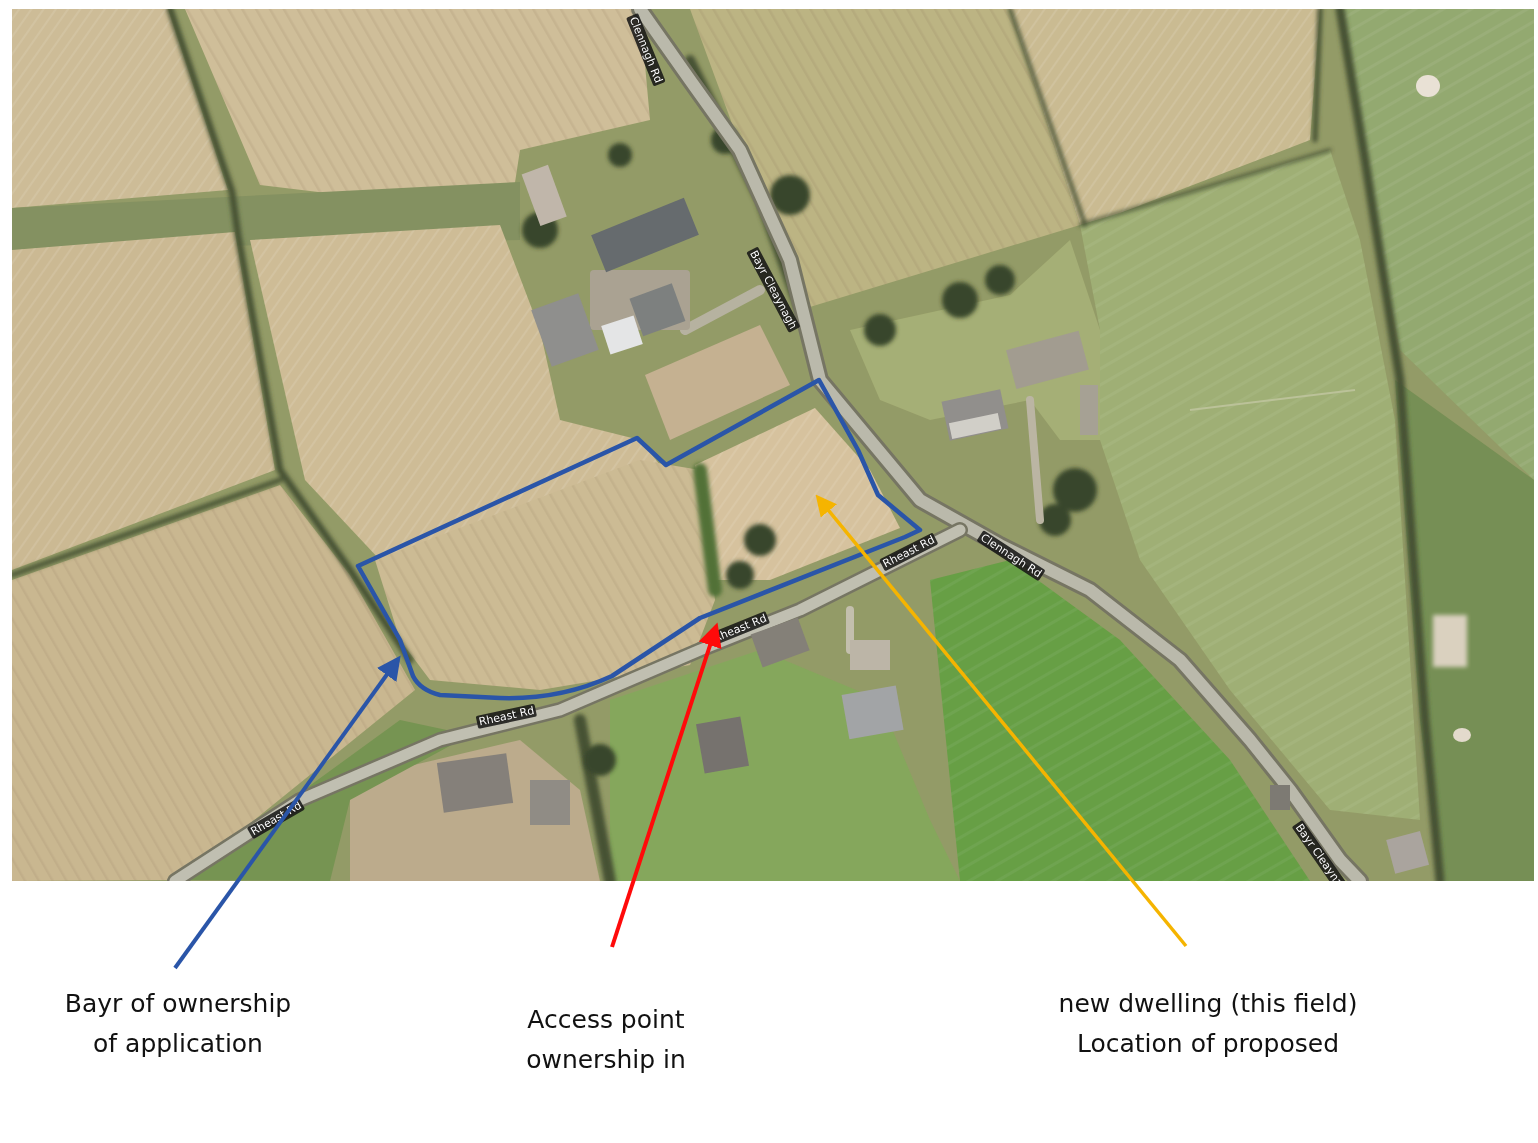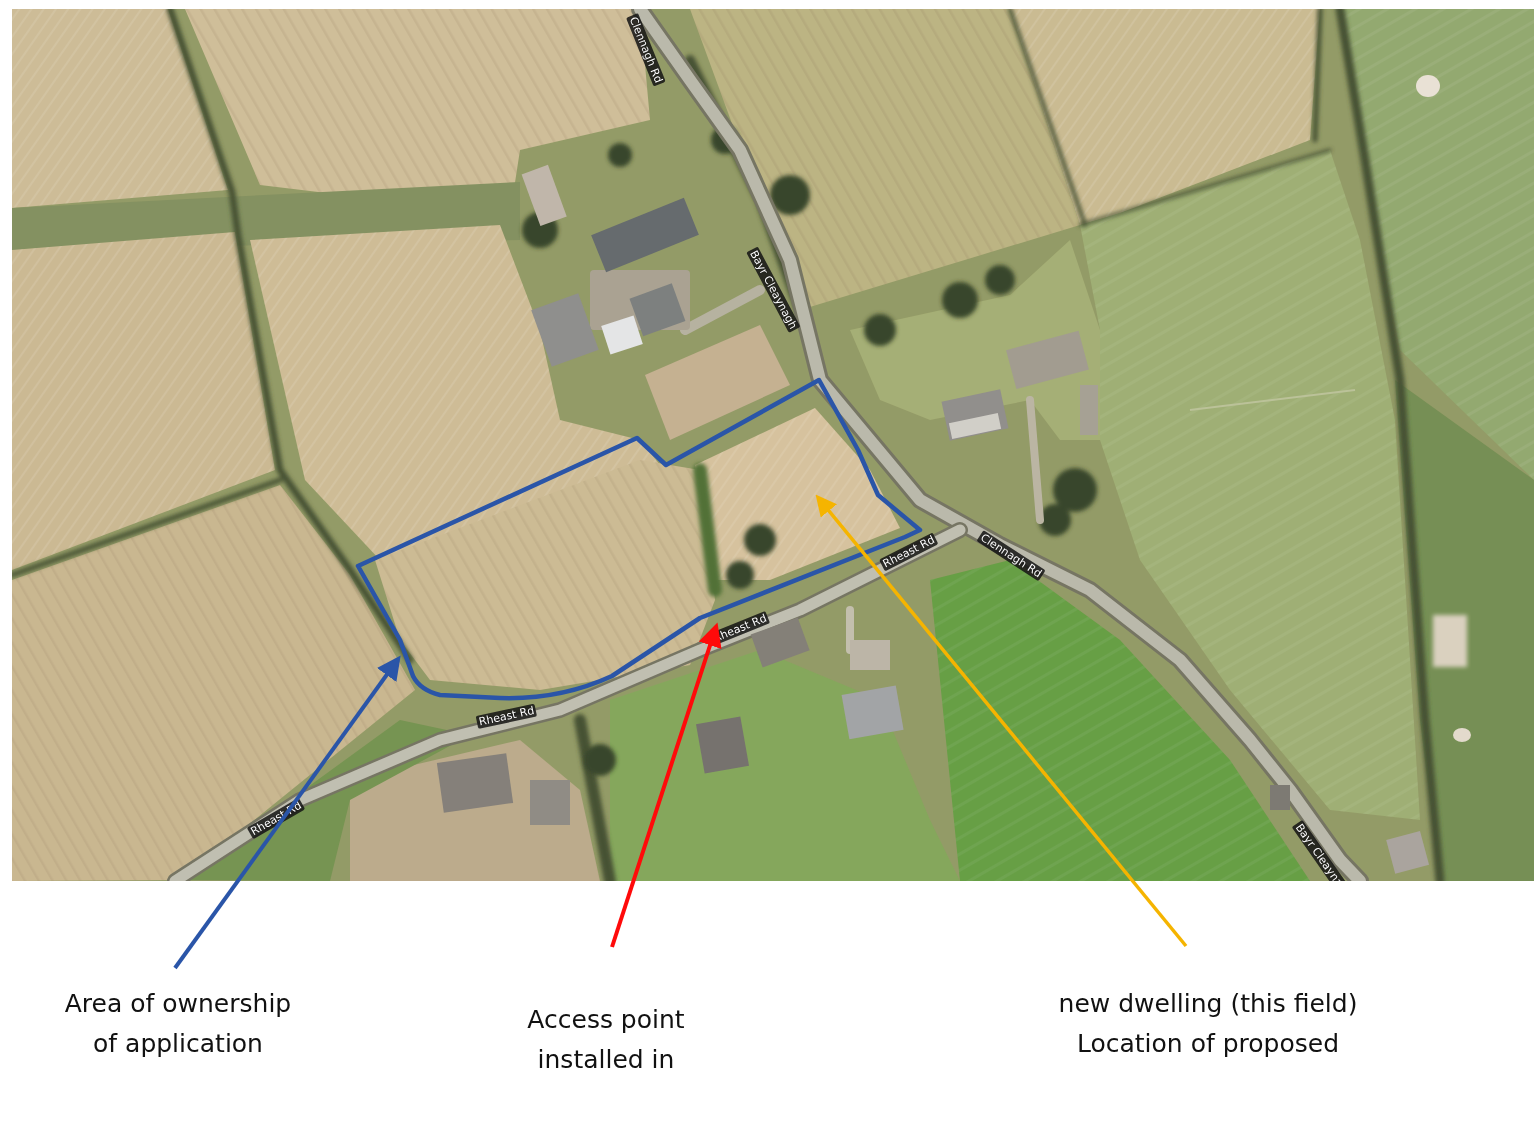--- a/index.html
+++ b/index.html
@@ -180,23 +180,23 @@
   </defs>
 
   <path d="M358,566 L637,438 L666,465 L819,380 L858,450 L878,495 L920,530 L905,537 L700,618 L612,676 Q560,700 500,698 L440,695 Q420,690 413,676 L400,640 L358,566 Z" fill="none" stroke="#2a55a8" stroke-width="4.5" stroke-linejoin="round"></path>
 
   <line x1="175" y1="968" x2="396" y2="662" stroke="#2a55a8" stroke-width="4" marker-end="url(#head-blue)"></line>
   <line x1="612" y1="947" x2="715" y2="630" stroke="#ff0a0a" stroke-width="4" marker-end="url(#head-red)"></line>
   <line x1="1186" y1="946" x2="820" y2="500" stroke="#f5b400" stroke-width="3.5" marker-end="url(#head-yellow)"></line>
 </svg>
 
 <div class="caption" style="left:30px; top:984px; width:296px;">
-  <div>Area of ownership</div>
+  <div>Bayr of ownership</div>
   <div>of application</div>
 </div>
 <div class="caption" style="left:466px; top:984px; width:280px;margin-top:16px;">
   <div>Access point</div>
-  <div>installed in</div>
+  <div>ownership in</div>
 </div>
 <div class="caption" style="left:1020px; top:984px; width:376px;">
   <div>new dwelling (this field)</div>
   <div>Location of proposed</div>
 </div>
 
 </body></html>

